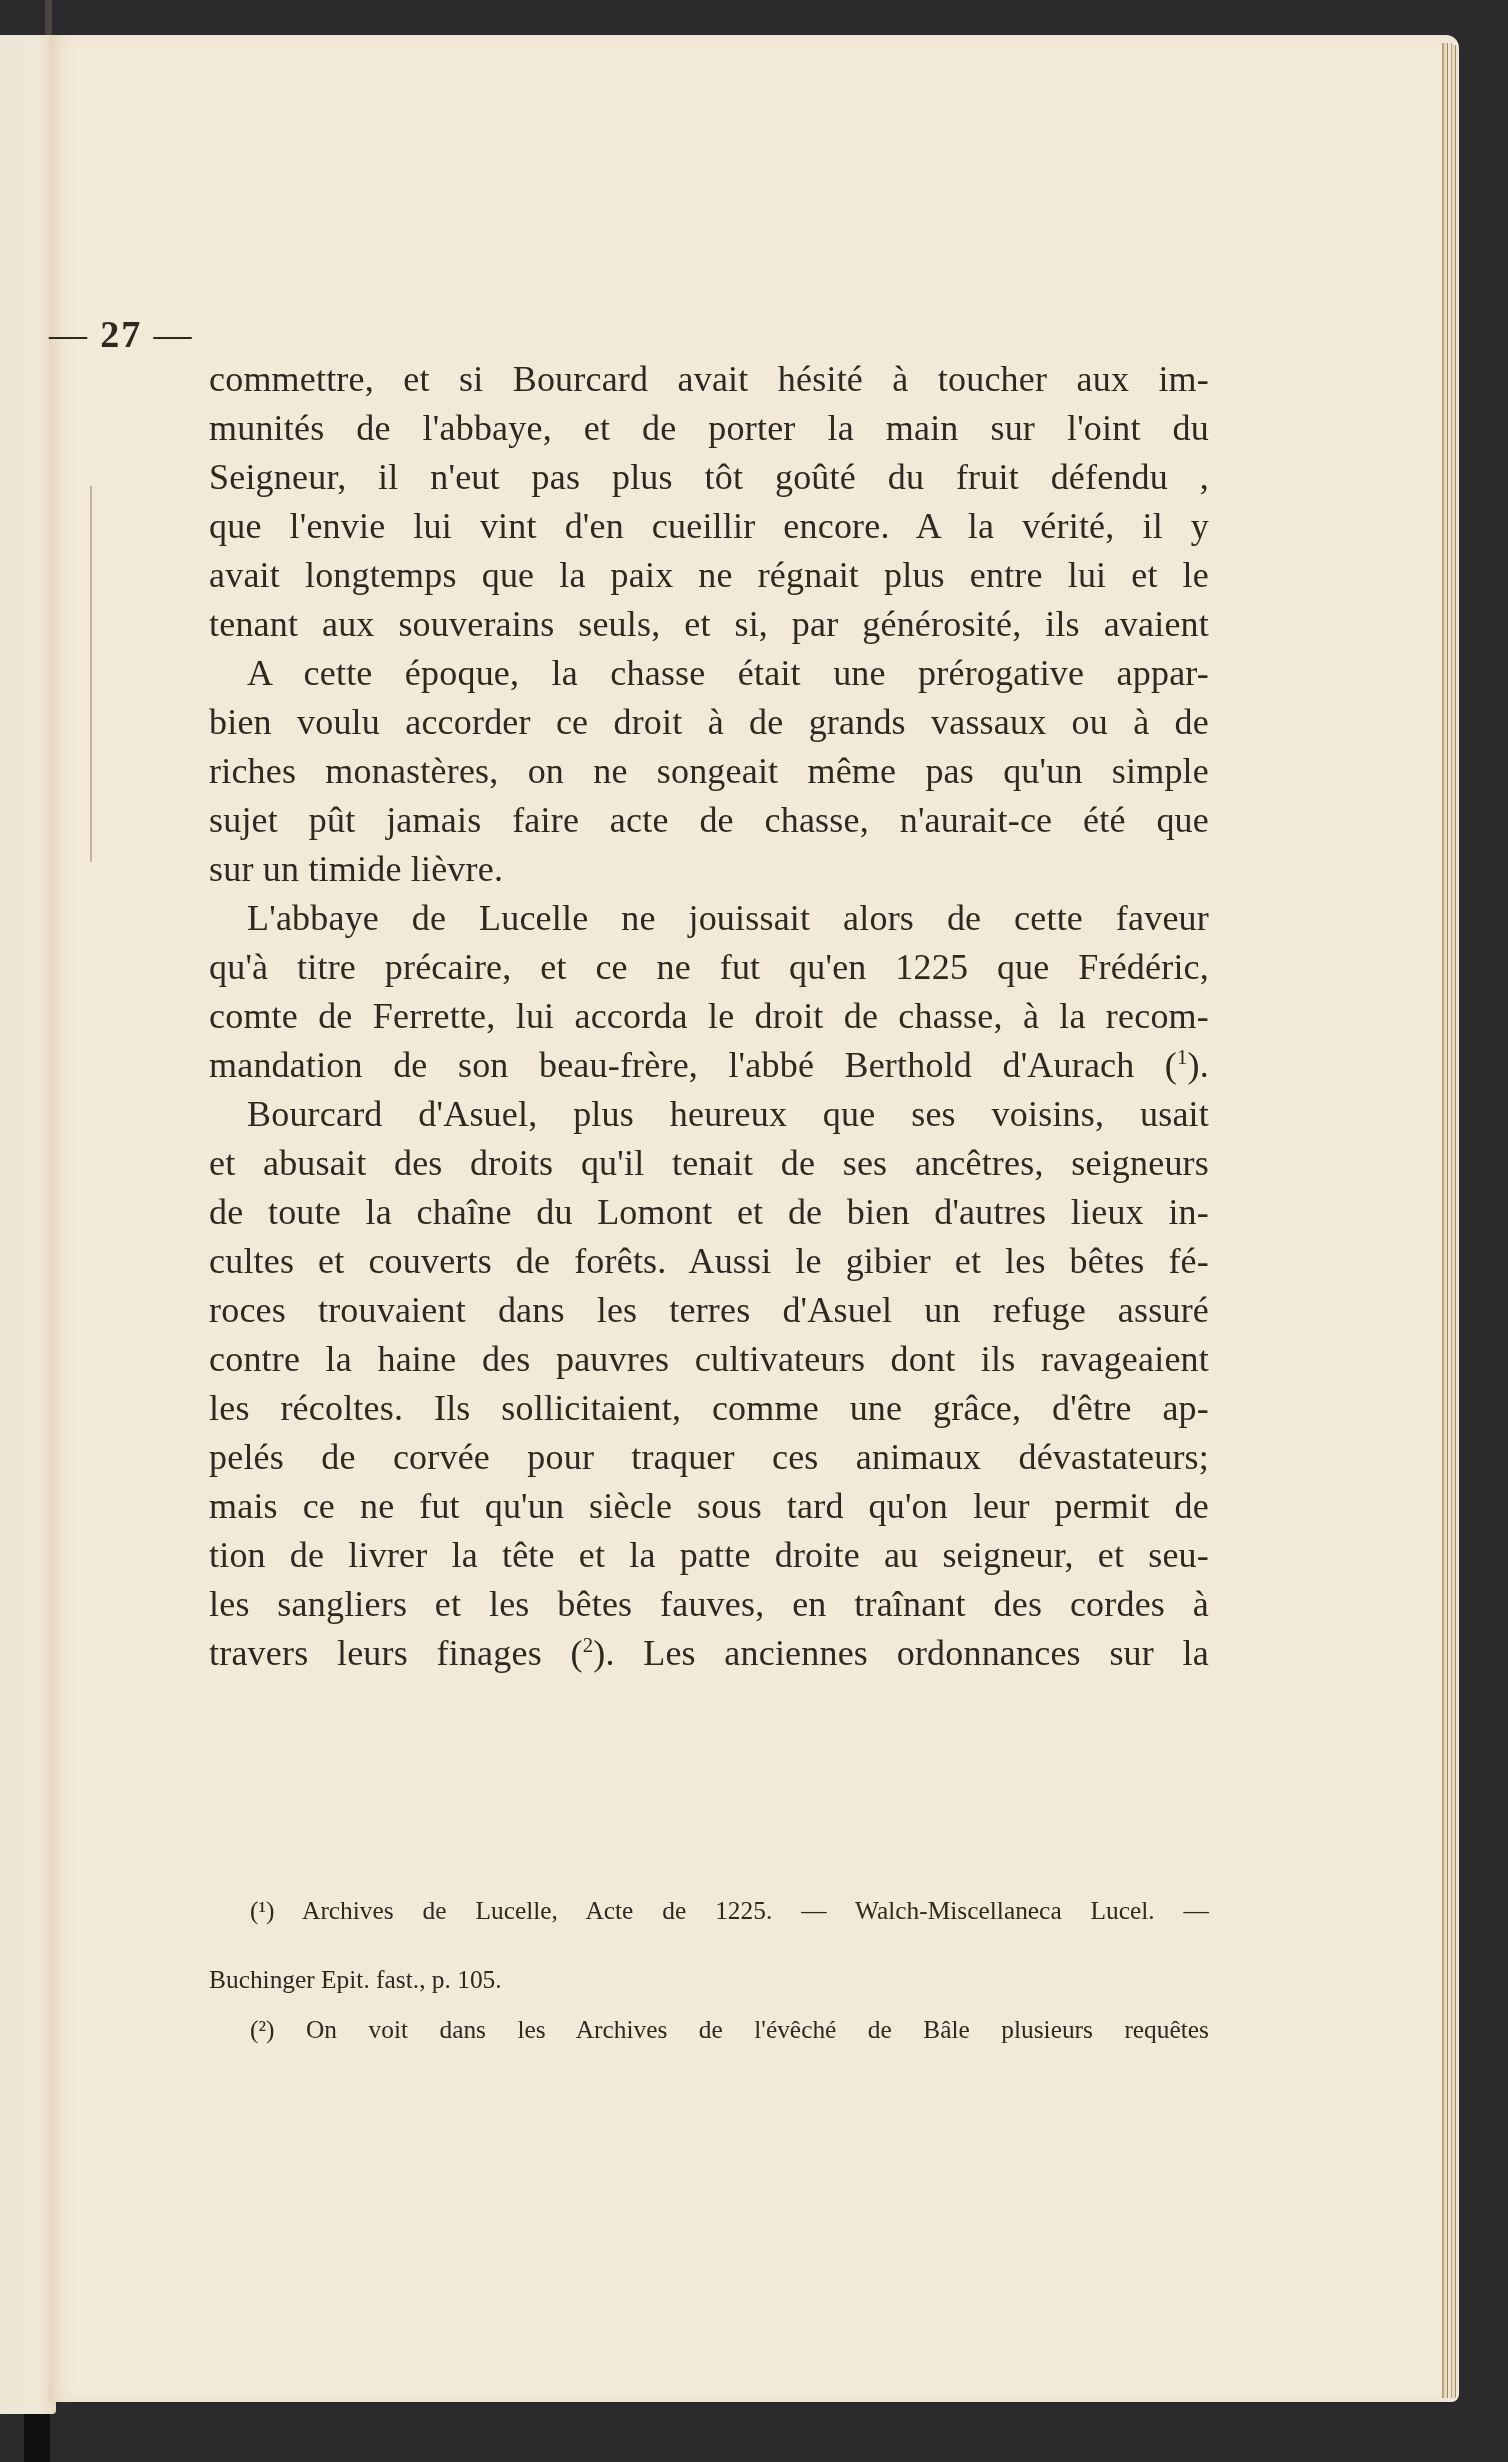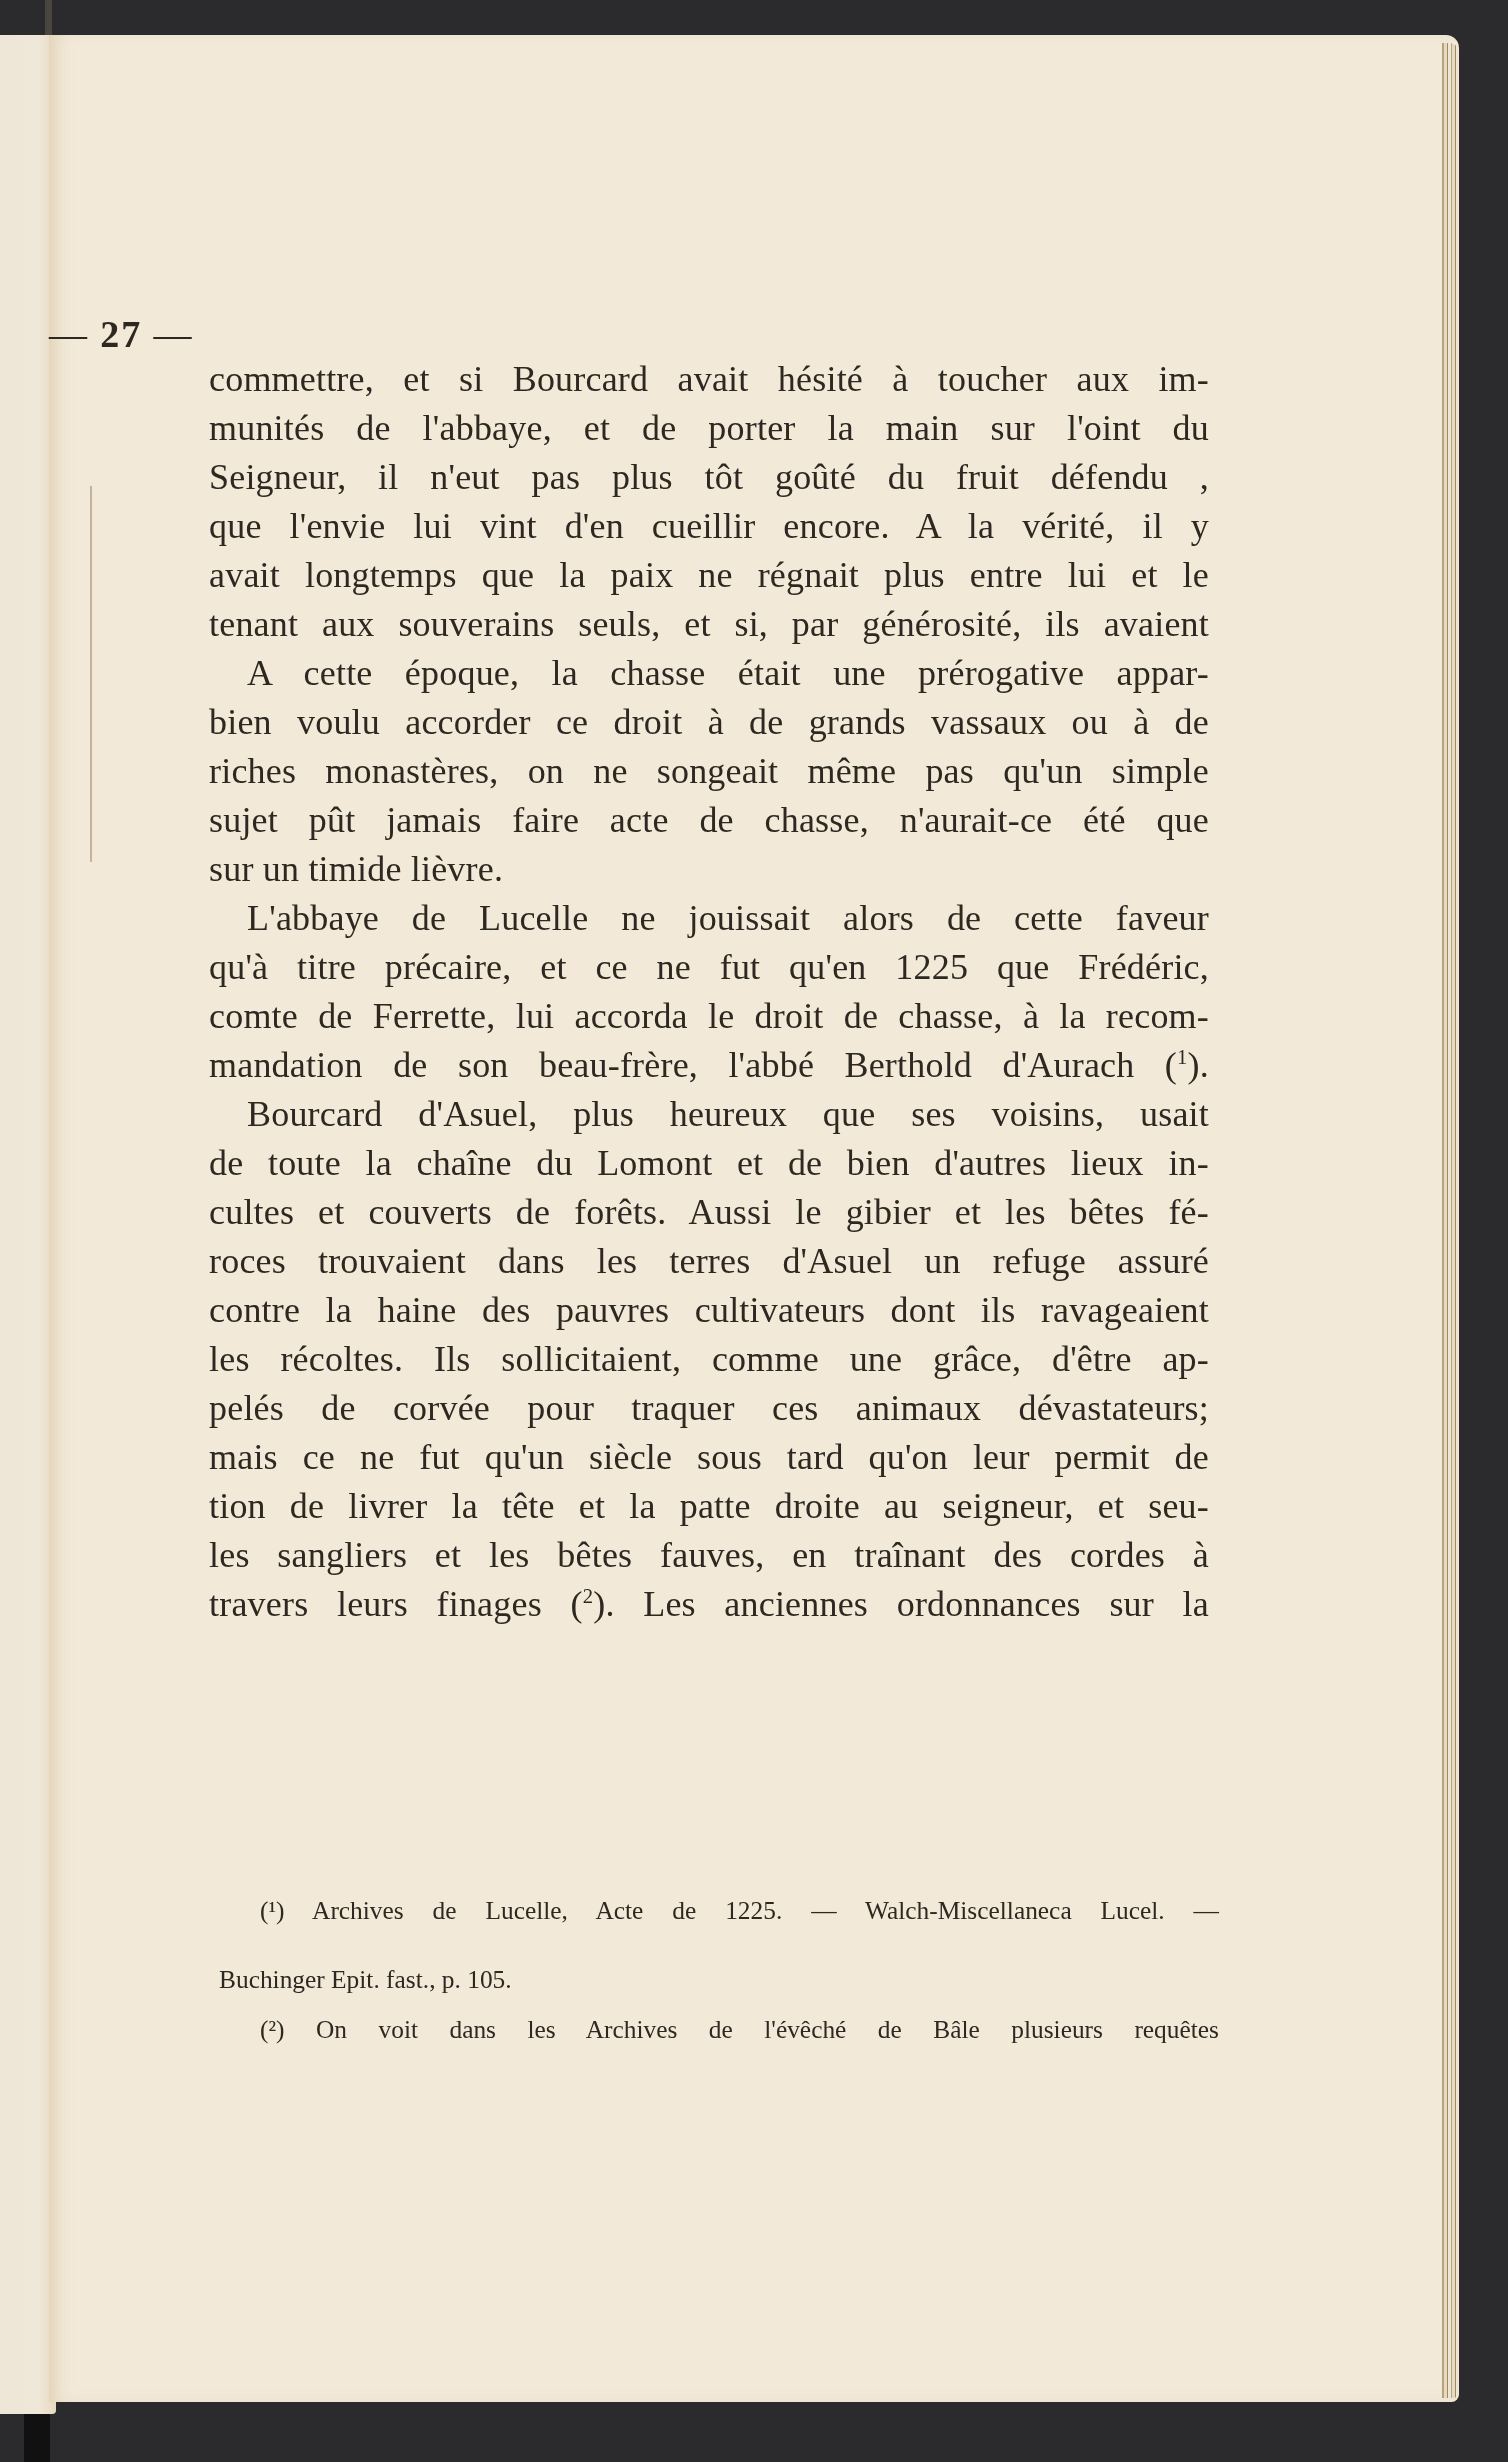--- a/index.html
+++ b/index.html
@@ -49,21 +49,21 @@
     }
     .line {
       height: 49px; line-height: 49px; font-size: 36px;
       white-space: nowrap; text-align: justify; text-align-last: justify;
       letter-spacing: 0.2px;
     }
     .line.indent { padding-left: 38px; }
     .line.last { text-align-last: left; }
     sup { font-size: 20.7px; line-height: 0; }
     .footnotes {
-      position: absolute; left: 219px; top: 1890px; width: 1000px;
+      position: absolute; left: 209px; top: 1890px; width: 1000px;
       font-size: 25.4px;
     }
     .fn-line { height: 41px; line-height: 41px; white-space: nowrap; text-align: justify; text-align-last: justify; }
     .fn-line.indent { padding-left: 41px; }
     .fn-line.last { text-align-last: left; margin-top: 28px; }
     .fn-gap { height: 9.4px; }
   </style>
 </head>
 <body>
 
@@ -95,20 +95,21 @@
   <div class="line">riches monastères, on ne songeait même pas qu'un simple</div>
   <div class="line">sujet pût jamais faire acte de chasse, n'aurait-ce été que</div>
   <div class="line last">sur un timide lièvre.</div>
 
   <div class="line indent">L'abbaye de Lucelle ne jouissait alors de cette faveur</div>
   <div class="line">qu'à titre précaire, et ce ne fut qu'en 1225 que Frédéric,</div>
   <div class="line">comte de Ferrette, lui accorda le droit de chasse, à la recom-</div>
   <div class="line"><span>mandation de son beau-frère, l'abbé Berthold d'Aurach (</span><sup>1</sup><span>).</span></div>
 
   <div class="line indent">Bourcard d'Asuel, plus heureux que ses voisins, usait</div>
+  <div class="line">et abusait des droits qu'il tenait de ses ancêtres, seigneurs</div>
   <div class="line">de toute la chaîne du Lomont et de bien d'autres lieux in-</div>
   <div class="line">cultes et couverts de forêts. Aussi le gibier et les bêtes fé-</div>
   <div class="line">roces trouvaient dans les terres d'Asuel un refuge assuré</div>
   <div class="line">contre la haine des pauvres cultivateurs dont ils ravageaient</div>
   <div class="line">les récoltes. Ils sollicitaient, comme une grâce, d'être ap-</div>
   <div class="line">pelés de corvée pour traquer ces animaux dévastateurs;</div>
   <div class="line">mais ce ne fut qu'un siècle sous tard qu'on leur permit de</div>
   <div class="line">tion de livrer la tête et la patte droite au seigneur, et seu-</div>
   <div class="line">les sangliers et les bêtes fauves, en traînant des cordes à</div>
   <div class="line"><span>travers leurs finages (</span><sup>2</sup><span>). Les anciennes ordonnances sur la</span></div>

